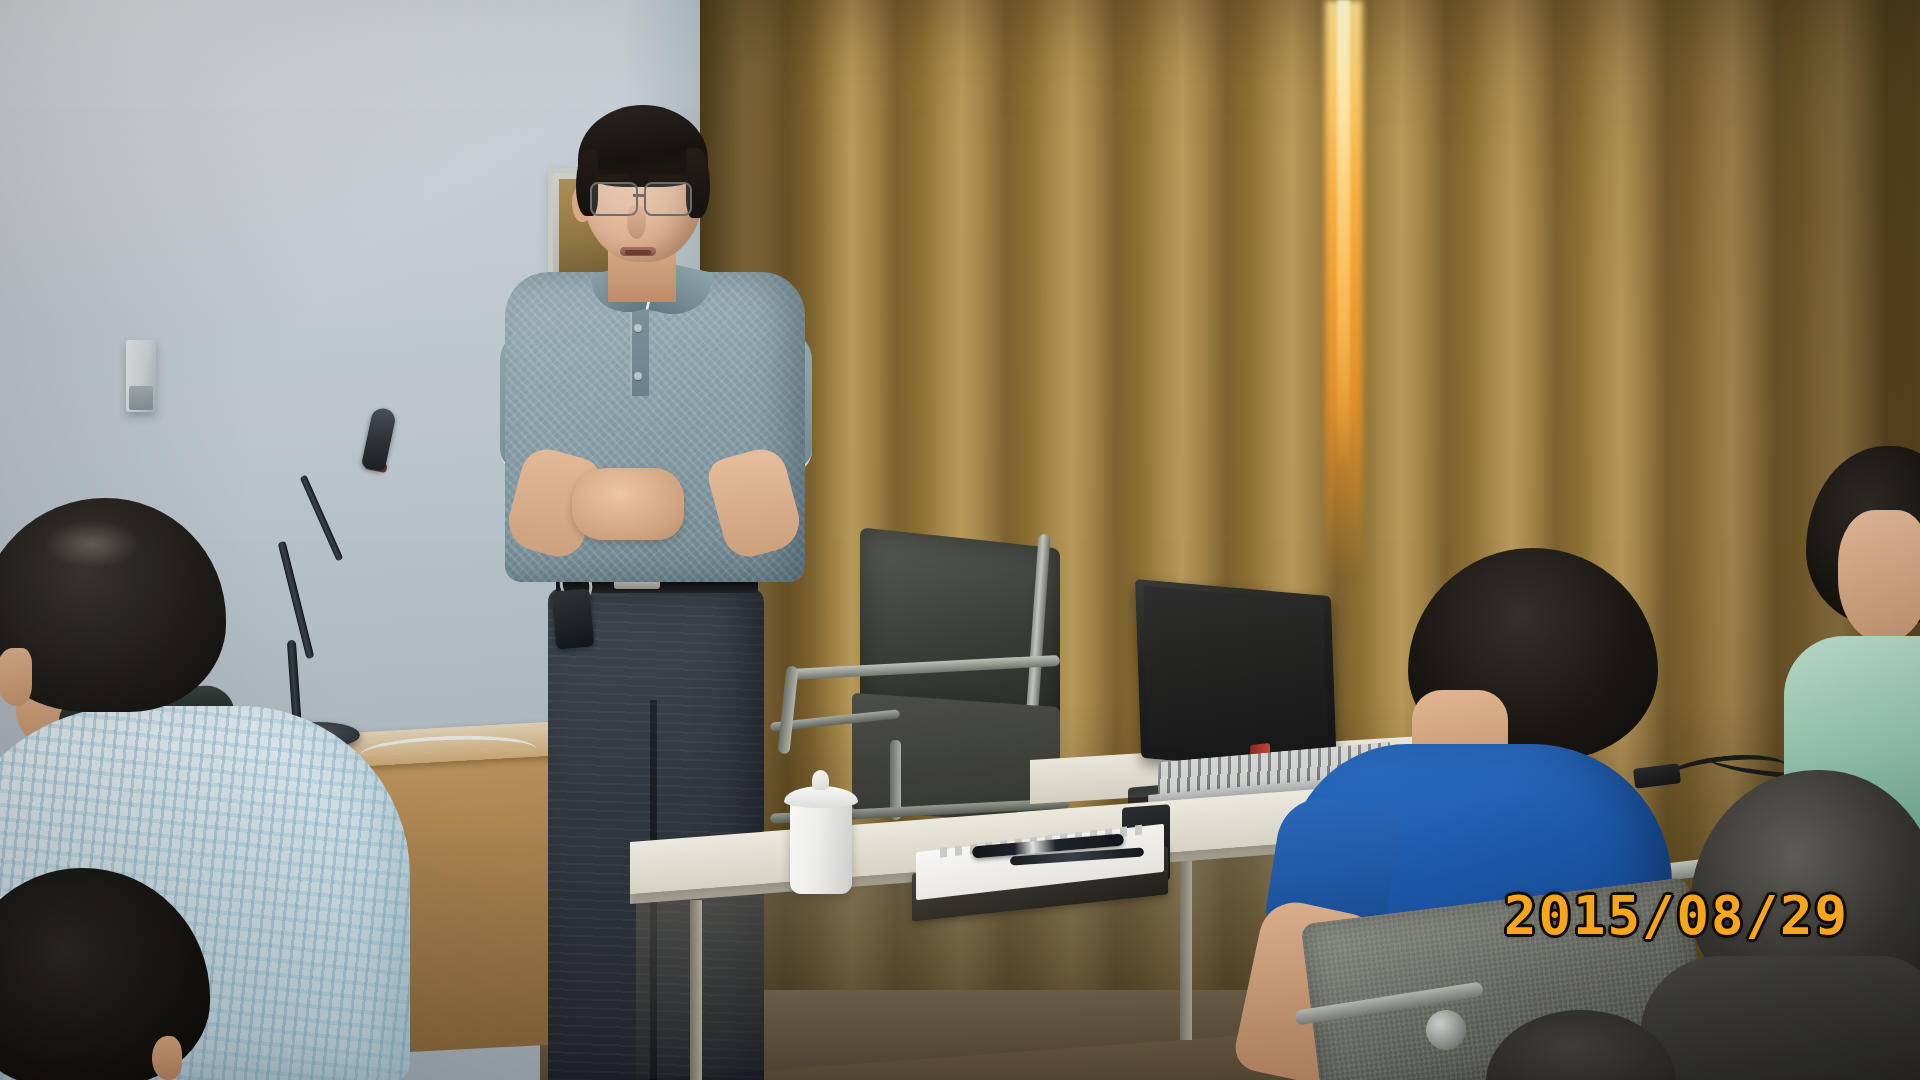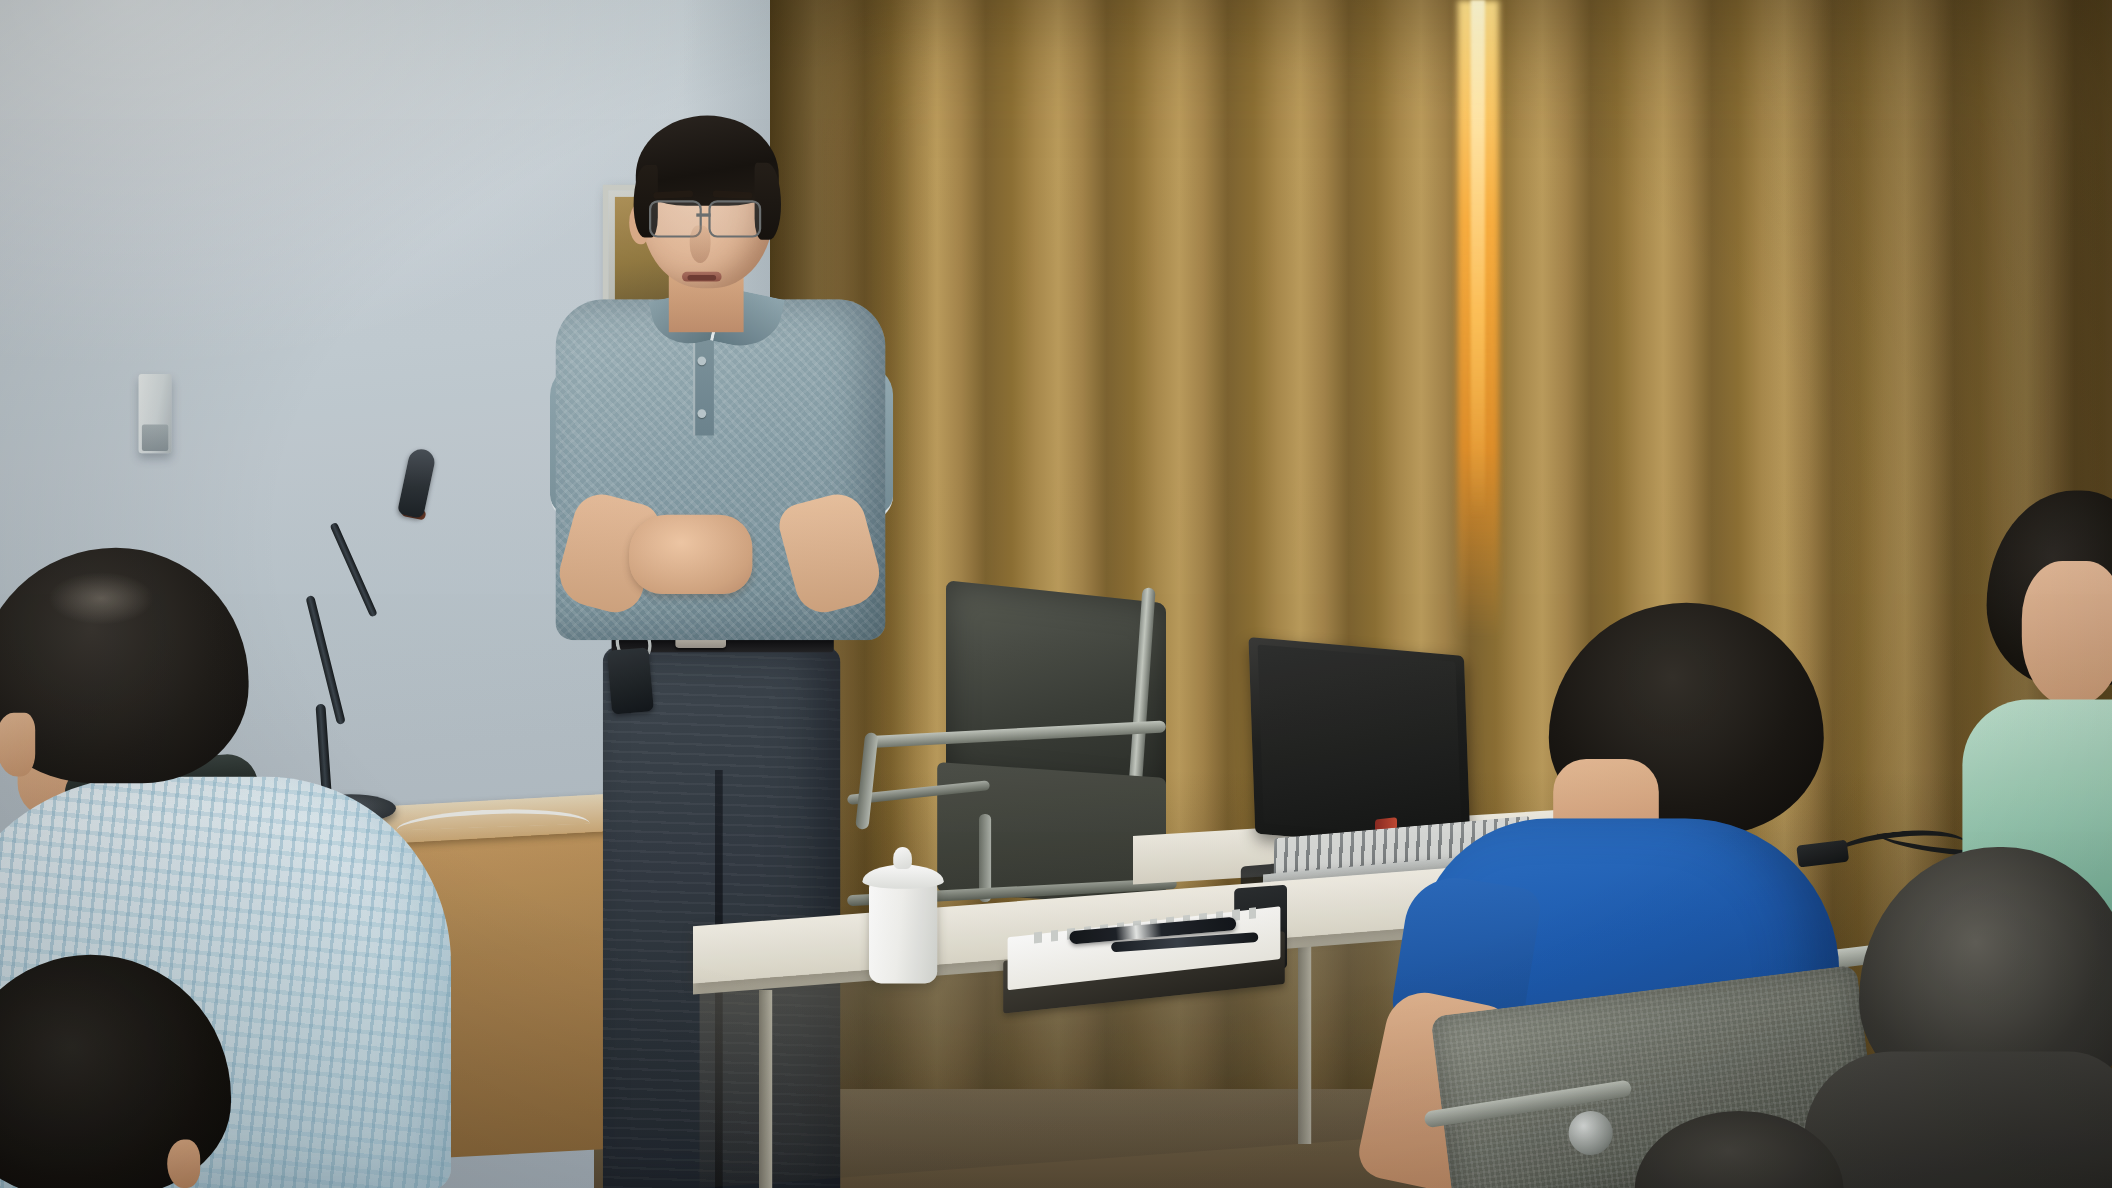--- a/index.html
+++ b/index.html
@@ -780,14 +780,15 @@
   <div class="a1-hair"></div>
   <div class="a1-hair-light"></div>
   <div class="a1-ear"></div>
 
   <div class="a2-hair"></div>
   <div class="a2-ear"></div>
 
   <div class="warmth"></div>
   <div class="vignette"></div>
 
+  <div class="timestamp">2015/08/29</div>
 
 </div>
 
 </body></html>

